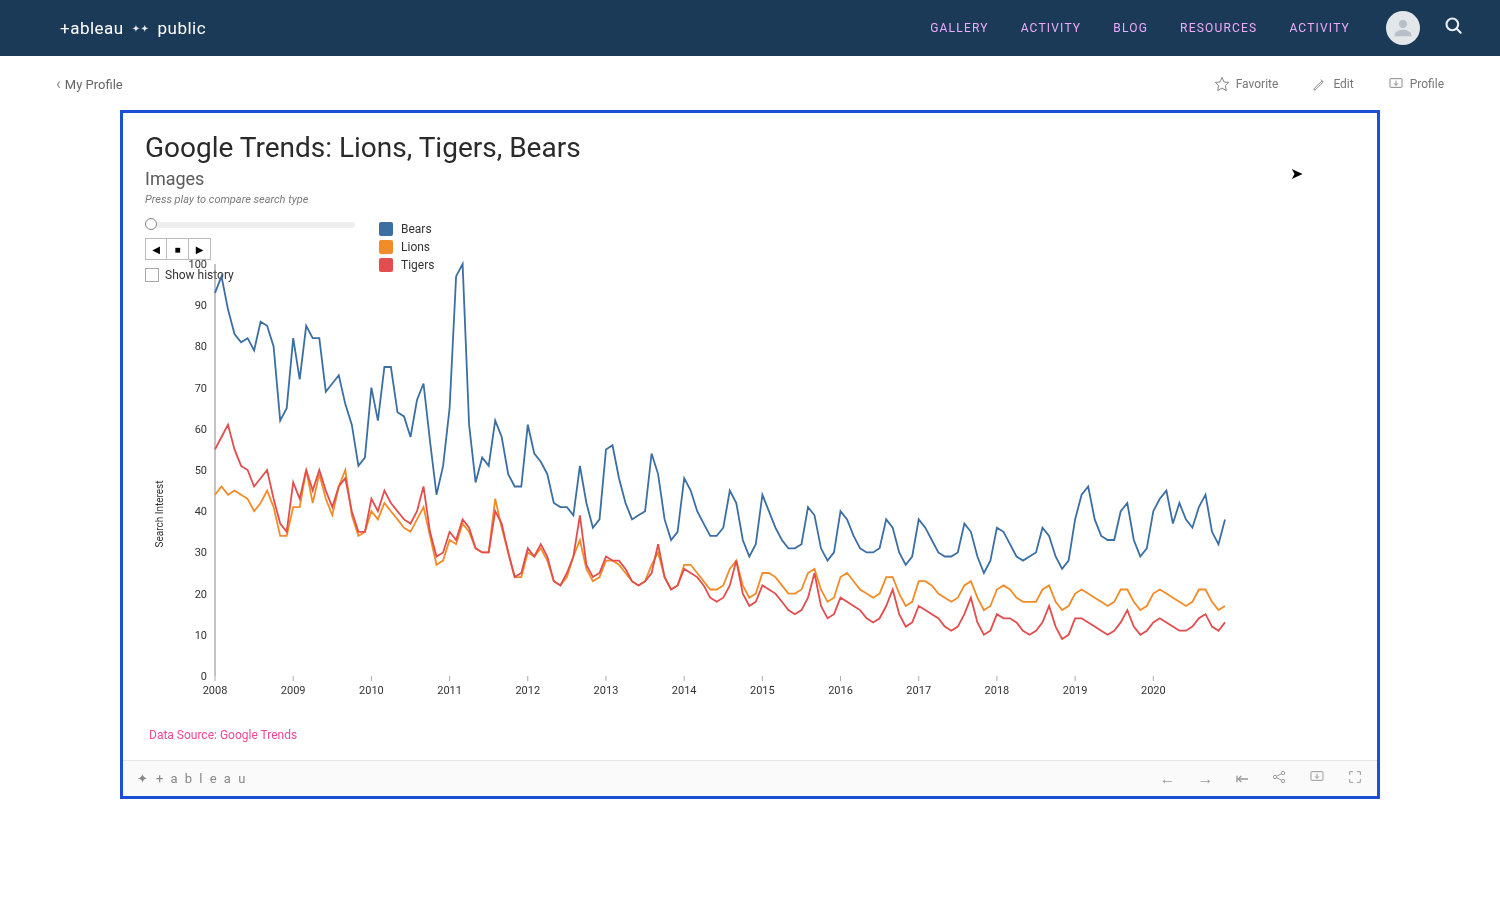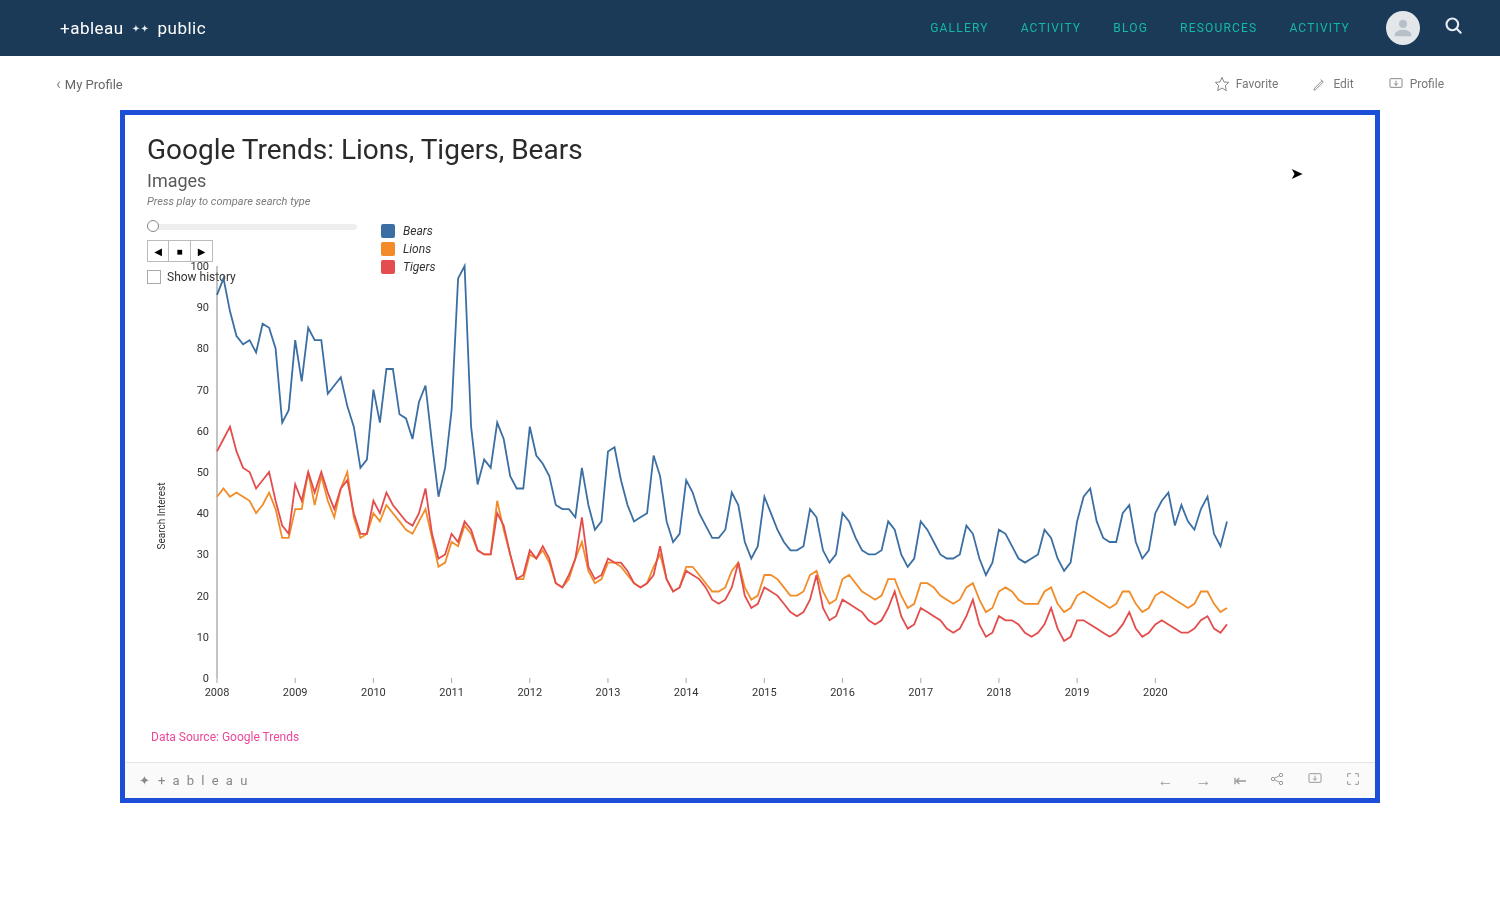--- a/index.html
+++ b/index.html
@@ -4,53 +4,53 @@
 <style>
   html, body { margin:0; padding:0; background:#fff; font-family:-apple-system,BlinkMacSystemFont,"Segoe UI",Roboto,Helvetica,Arial,sans-serif; color:#333; width:1500px; height:900px; overflow:hidden; }
   * { box-sizing:border-box; }
 
   
   .topnav { background:#1b3a57; height:56px; display:flex; align-items:center; padding:0 36px 0 60px; color:#fff; }
   .brand { display:flex; align-items:center; gap:6px; font-size:17px; letter-spacing:.5px; }
   .brand-plus { font-size:10px; margin:0 2px; opacity:.9; }
   .nav-spacer { flex:1; }
   .nav-links { display:flex; gap:32px; font-size:12px; letter-spacing:1.2px; }
-  .nav-links a { color:#14b8a6; text-decoration:none; cursor:pointer; }
+  .nav-links a { color:#f0abfc; text-decoration:none; cursor:pointer; }
   .avatar { width:34px; height:34px; border-radius:50%; background:#e3e7ea; margin-left:36px; display:flex; align-items:center; justify-content:center; }
   .avatar svg { fill:#b7c0c8; }
   .search-btn { margin-left:24px; cursor:pointer; color:#e9eef4; }
 
   
   .subbar { display:flex; align-items:center; padding:20px 56px 10px 56px; font-size:13px; color:#4a4a4a; }
   .back-link { display:flex; align-items:center; gap:4px; cursor:pointer; color:#666; }
   .chev { font-size:16px; line-height:1; color:#888; }
   .sub-spacer { flex:1; }
   .sub-actions { display:flex; gap:34px; color:#777; font-size:12px; }
   .sub-actions .act { display:flex; align-items:center; gap:6px; cursor:pointer; }
   .sub-actions svg { stroke:#888; }
 
   
-  .card { margin:8px 120px 0 120px; border:5px solid #1d4ed8; background:#fff; position:relative; }
+  .card { margin:8px 120px 0 120px; border:3px solid #1d4ed8; background:#fff; position:relative; }
   .card-inner { padding:18px 22px 10px 22px; }
   .viz-title { font-size:28px; font-weight:400; color:#2a2a2a; margin:0; }
   .viz-sub { font-size:18px; color:#5a5a5a; margin:4px 0 0 0; }
   .viz-hint { font-size:11px; font-style:italic; color:#7a7a7a; margin:4px 0 8px 0; }
 
   
   .controls-row { display:flex; align-items:flex-start; gap:24px; }
   .controls { width:210px; }
   .slider-track { height:6px; background:#eee; border-radius:3px; position:relative; margin-top:8px; }
   .slider-thumb { position:absolute; left:0; top:-4px; width:12px; height:12px; background:#fff; border:1px solid #888; border-radius:50%; }
   .play-controls { display:flex; margin-top:10px; }
   .play-controls button { width:22px; height:22px; background:#fff; border:1px solid #bbb; font-size:10px; display:flex; align-items:center; justify-content:center; cursor:pointer; padding:0; }
   .play-controls button + button { border-left:none; }
   .history { display:flex; align-items:center; gap:6px; margin-top:8px; font-size:12px; color:#333; }
   .history .box { width:14px; height:14px; border:1px solid #aaa; background:#fff; }
 
-  .legend { font-size:12px; color:#333; margin-top:4px;font-style:italic; }
+  .legend { font-size:12px; color:#333; margin-top:4px; }
   .legend .item { display:flex; align-items:center; gap:8px; margin:4px 0; }
   .legend .sw { width:14px; height:14px; border-radius:2px; }
 
   
   .plot-wrap { margin-top:-28px; }
   .axis-label { font-size:10px; fill:#333; }
   .series { fill:none; stroke-width:1.8; }
 
   .data-source { font-size:12px; color:#ec4899; padding:10px 4px 8px 4px; }
 

